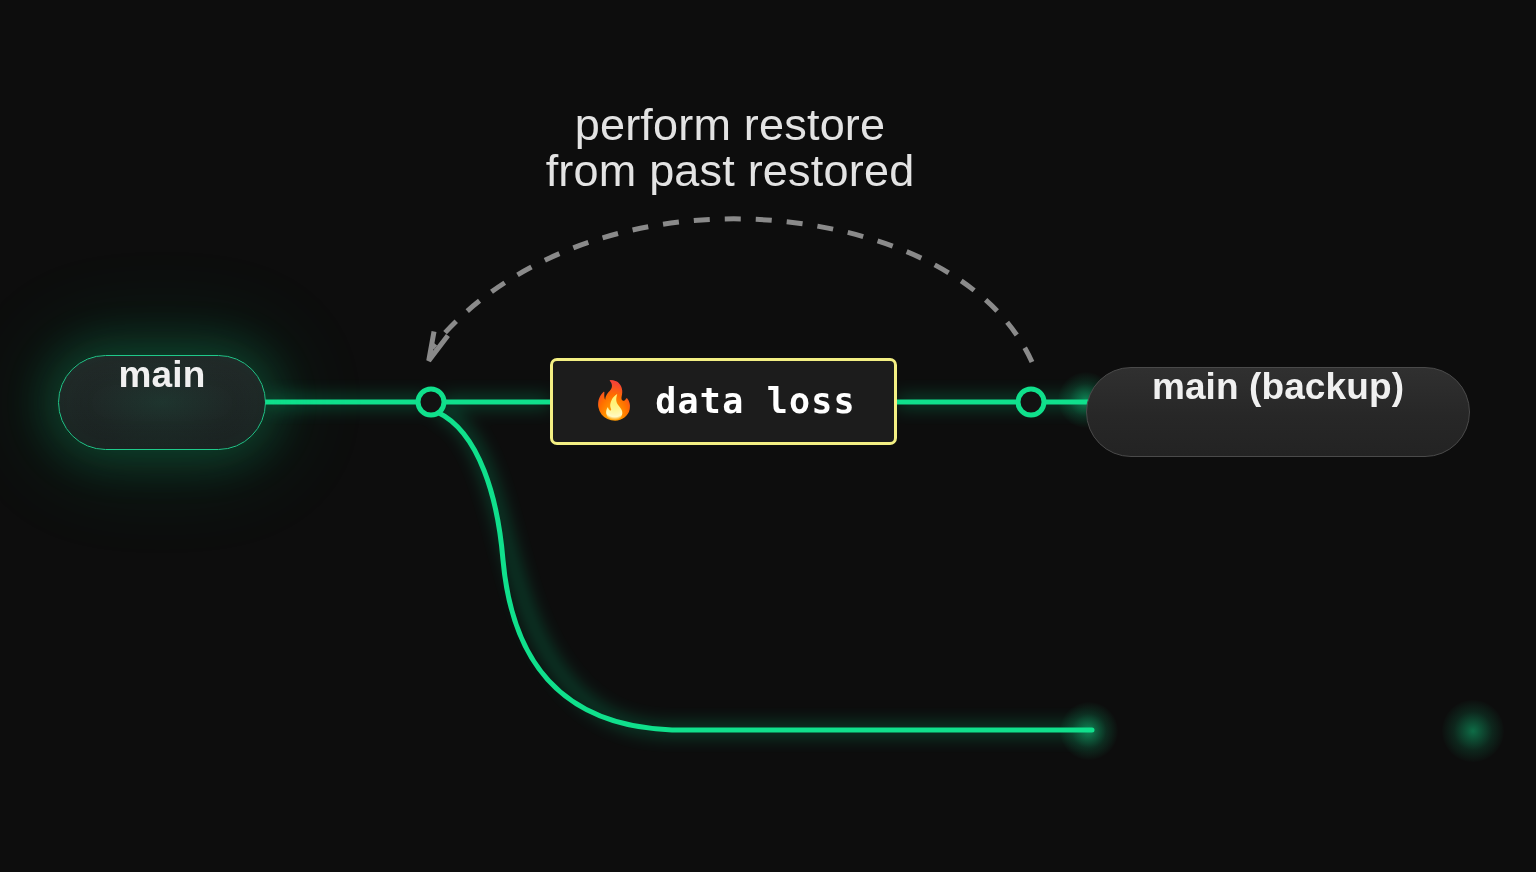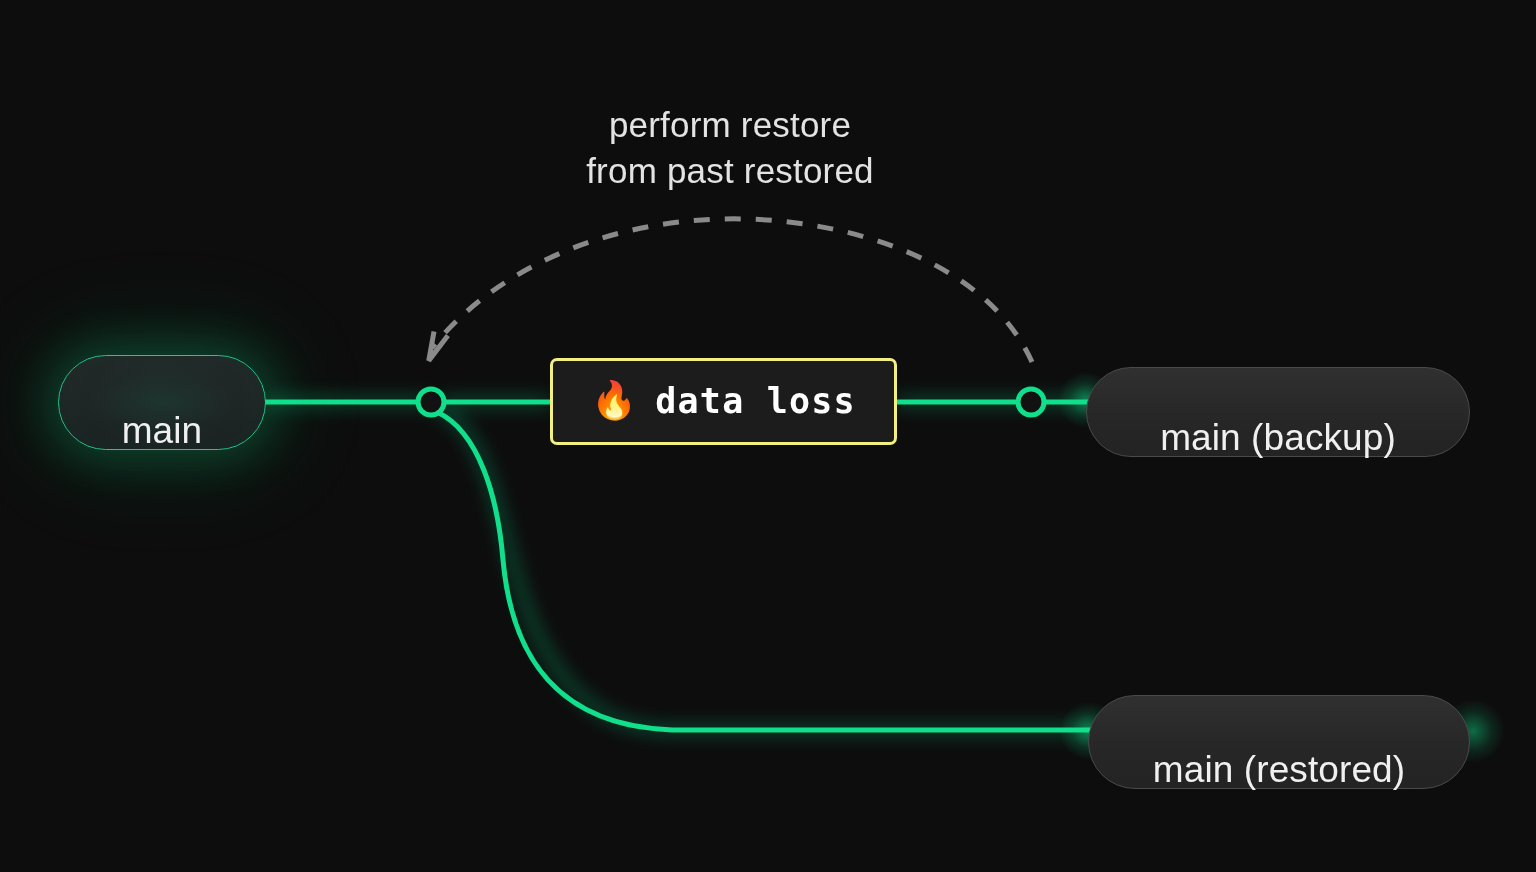--- a/index.html
+++ b/index.html
@@ -32,26 +32,26 @@
     top: 0;
     width: 1536px;
     height: 872px;
     pointer-events: none;
   }
 
   
   .node {
     position: absolute;
     display: flex;
-    align-items: flex-end;
+    align-items: flex-start;
     justify-content: center;
     border-radius: 999px;
     color: #f0f0f0;
     font-size: 37px;
-    font-weight: 400;
+    font-weight: 700;
     letter-spacing: 0.1px;
     white-space: nowrap;
     line-height: 1;
   }
 
   .node-main {
     left: 58px;
     top: 355px;
     width: 208px;
     height: 95px;
@@ -144,21 +144,21 @@
   }
 
   
   .annotation {
     position: absolute;
     left: 0;
     top: 102px;
     width: 1460px;
     text-align: center;
     color: #e3e3e3;
-    font-size: 35px;
+    font-size: 45px;
     line-height: 46px;
     font-weight: 400;
     letter-spacing: 0.2px;
   }
   .annotation .ln { display: block; }
 </style>
 </head>
 <body>
 
 <div id="canvas">
@@ -214,22 +214,19 @@
   </div>
 
   <div class="node node-main">
     <span>main</span>
   </div>
 
   <div class="node node-gray node-backup">
     <span>main (backup)</span>
   </div>
 
-  <div class="node node-gray node-restored">
-    <span>main (restored)</span>
-  </div>
 
   <div class="event-box">
     <span class="event-emoji">🔥</span>
     <span class="event-label">data loss</span>
   </div>
 
 </div>
 
 </body></html>

